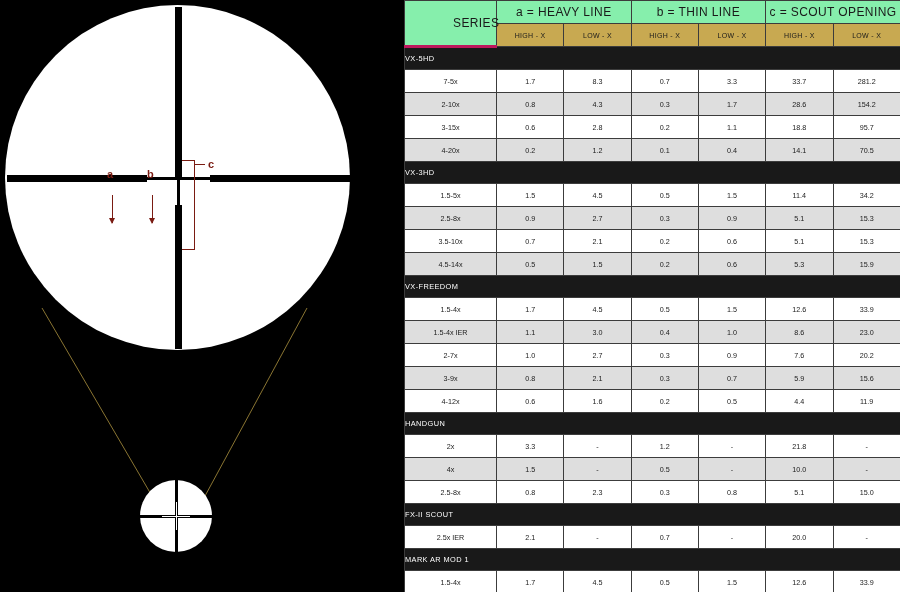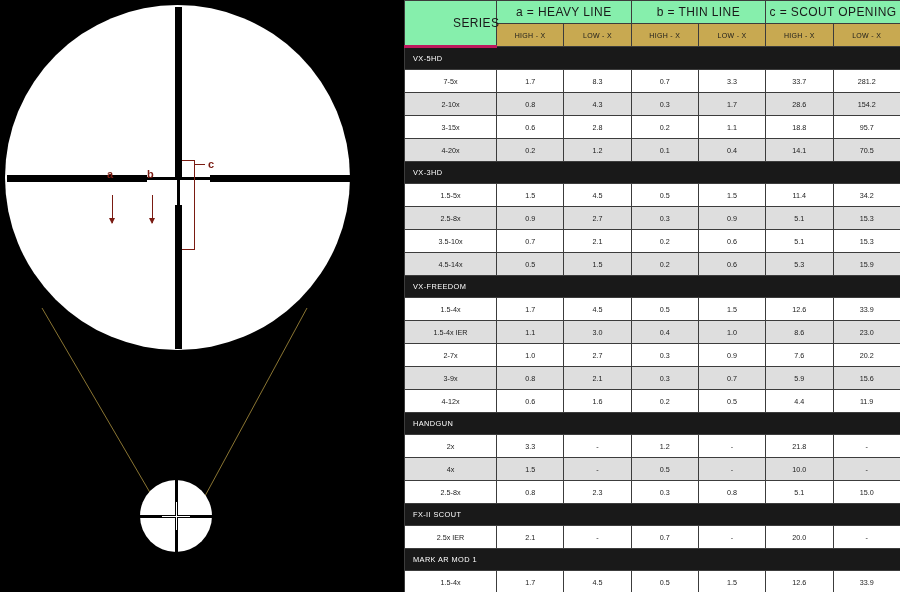--- a/index.html
+++ b/index.html
@@ -250,21 +250,20 @@
     border: 1px solid #9c8237;
   }
   .hdr-top th.series-cell {
     border-bottom: 3px solid #be185d;
     padding-left: 48px;
   }
   tr.group td {
     background: #191919;
     color: #ffffff;
     text-align: left;
-    padding-left: 8px;
     font-size: 7.4px;
     letter-spacing: 0.4px;
     height: 21px;
     border-left: 1px solid #3c3c3c;
     border-right: 1px solid #3c3c3c;
   }
   tr.row-light td {
     background: #ffffff;
     color: #1a1a1a;
   }

